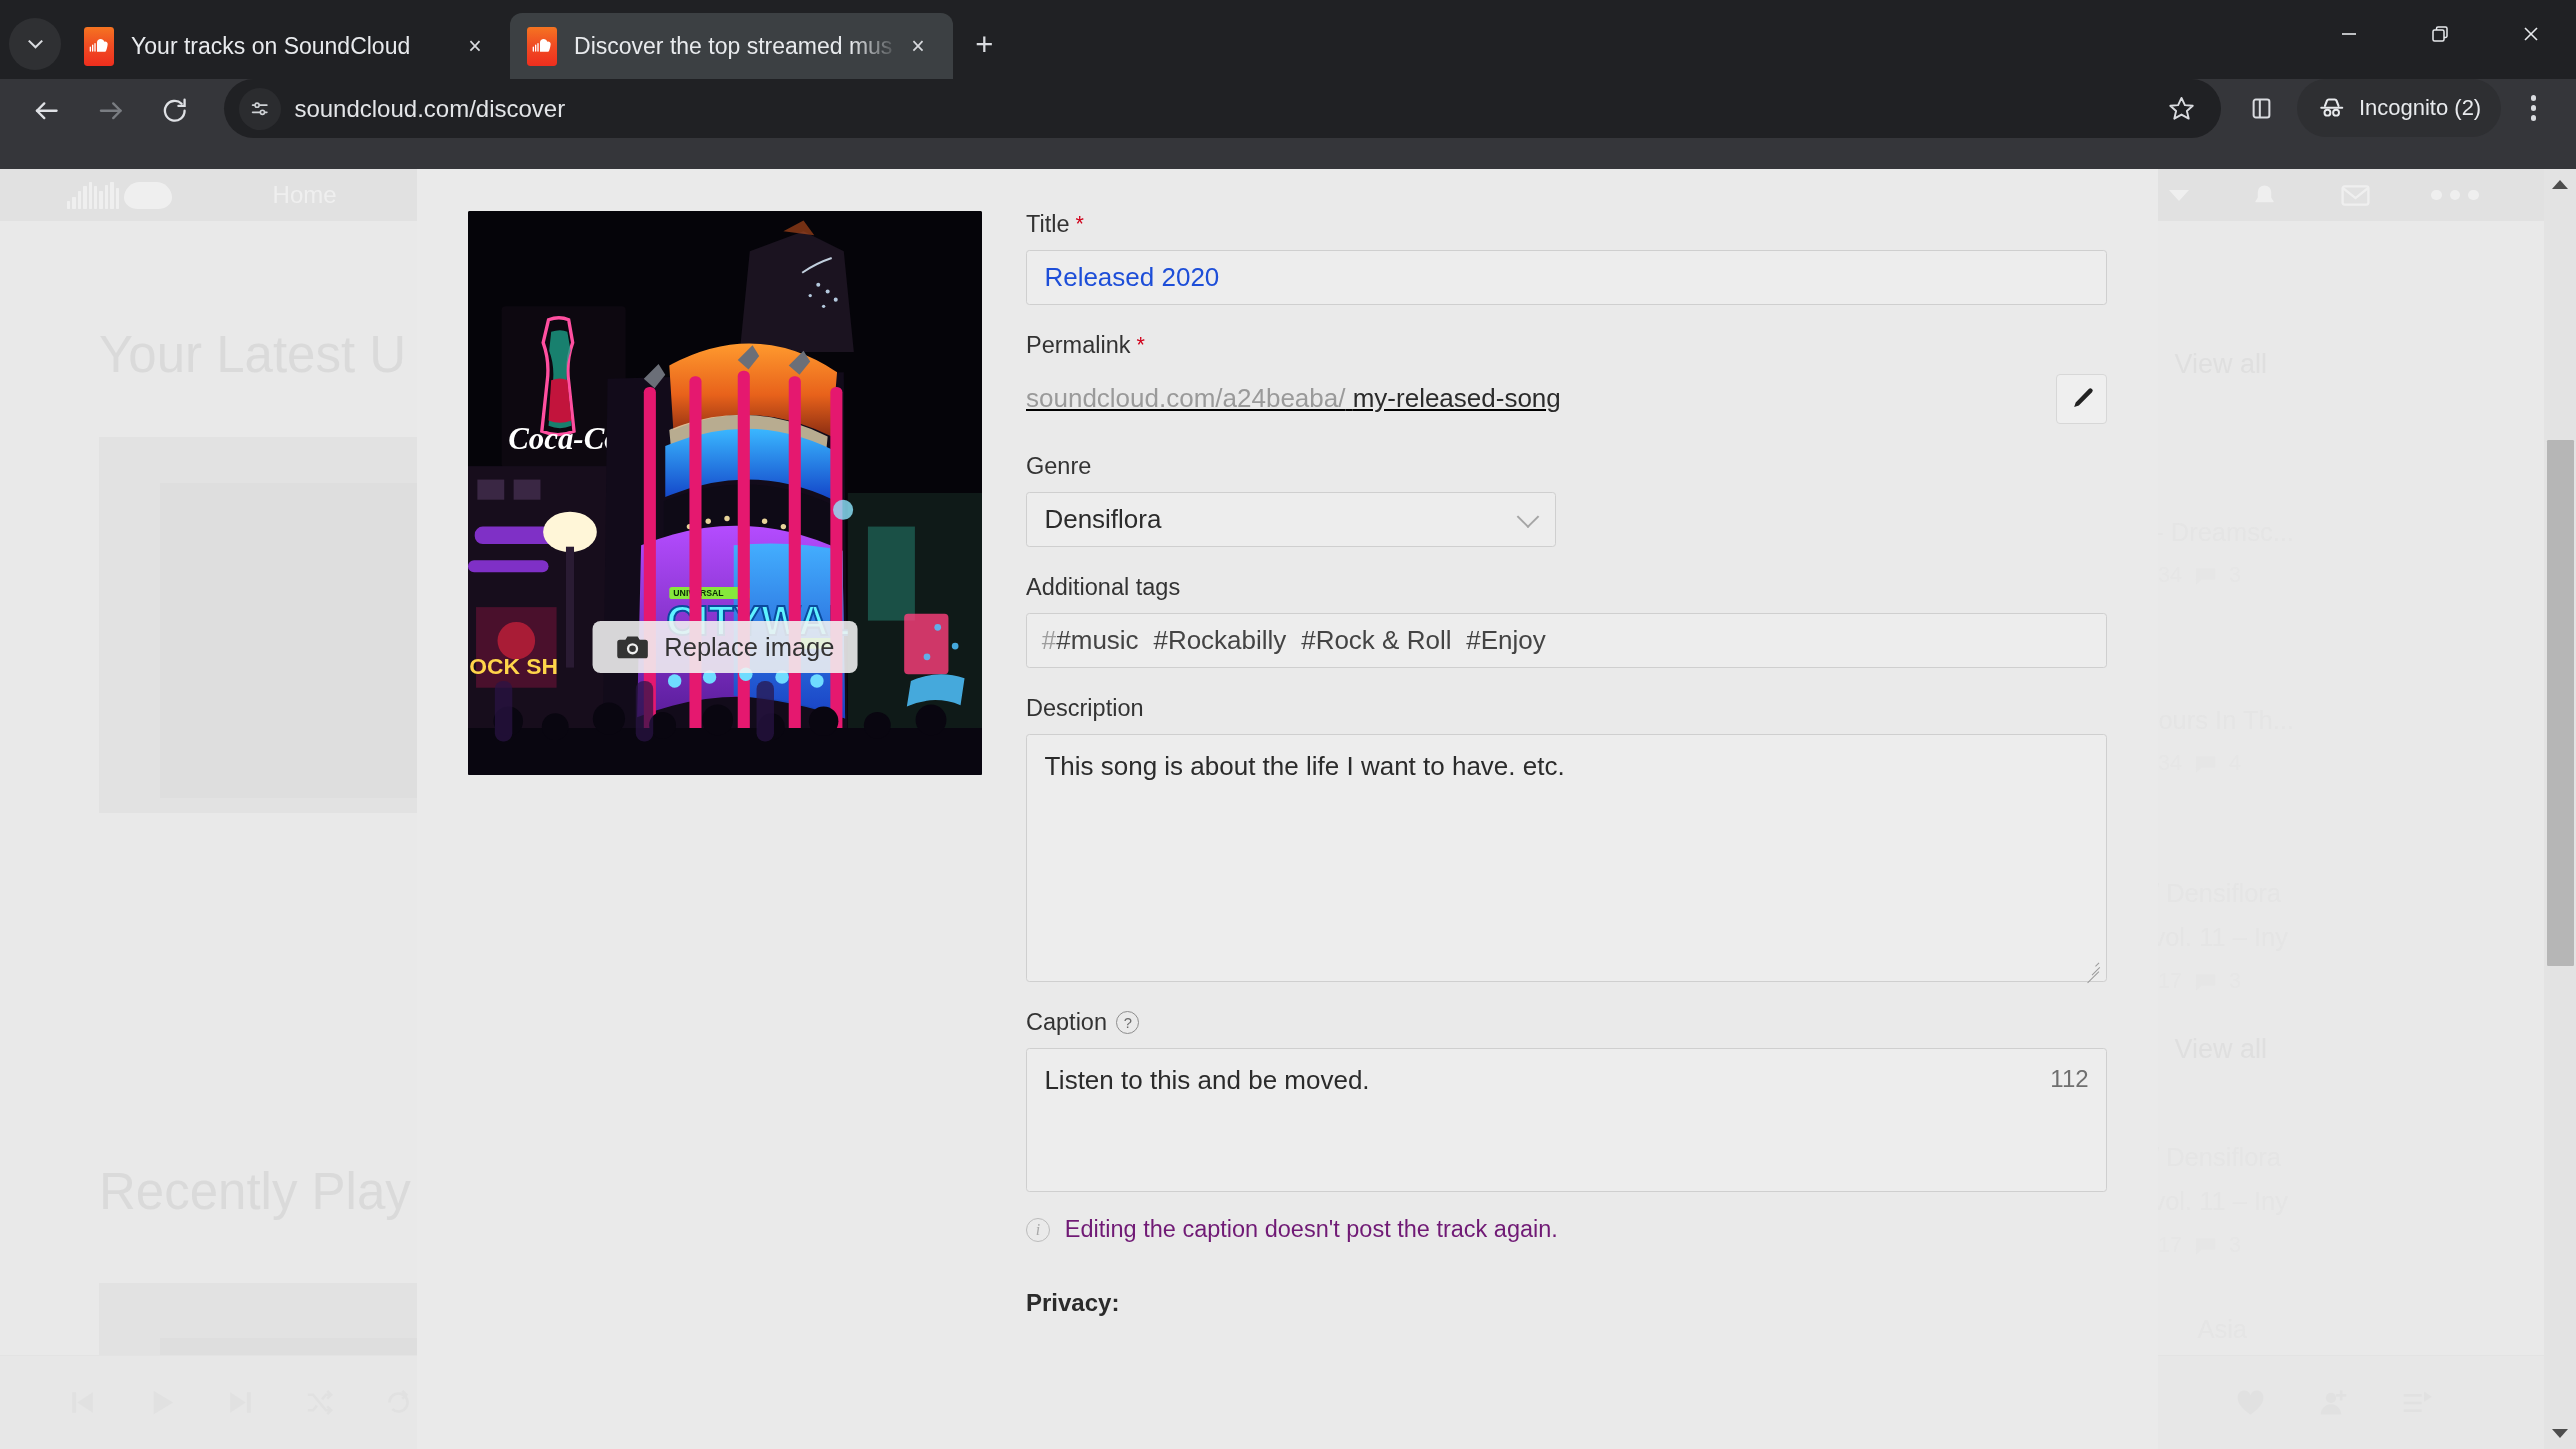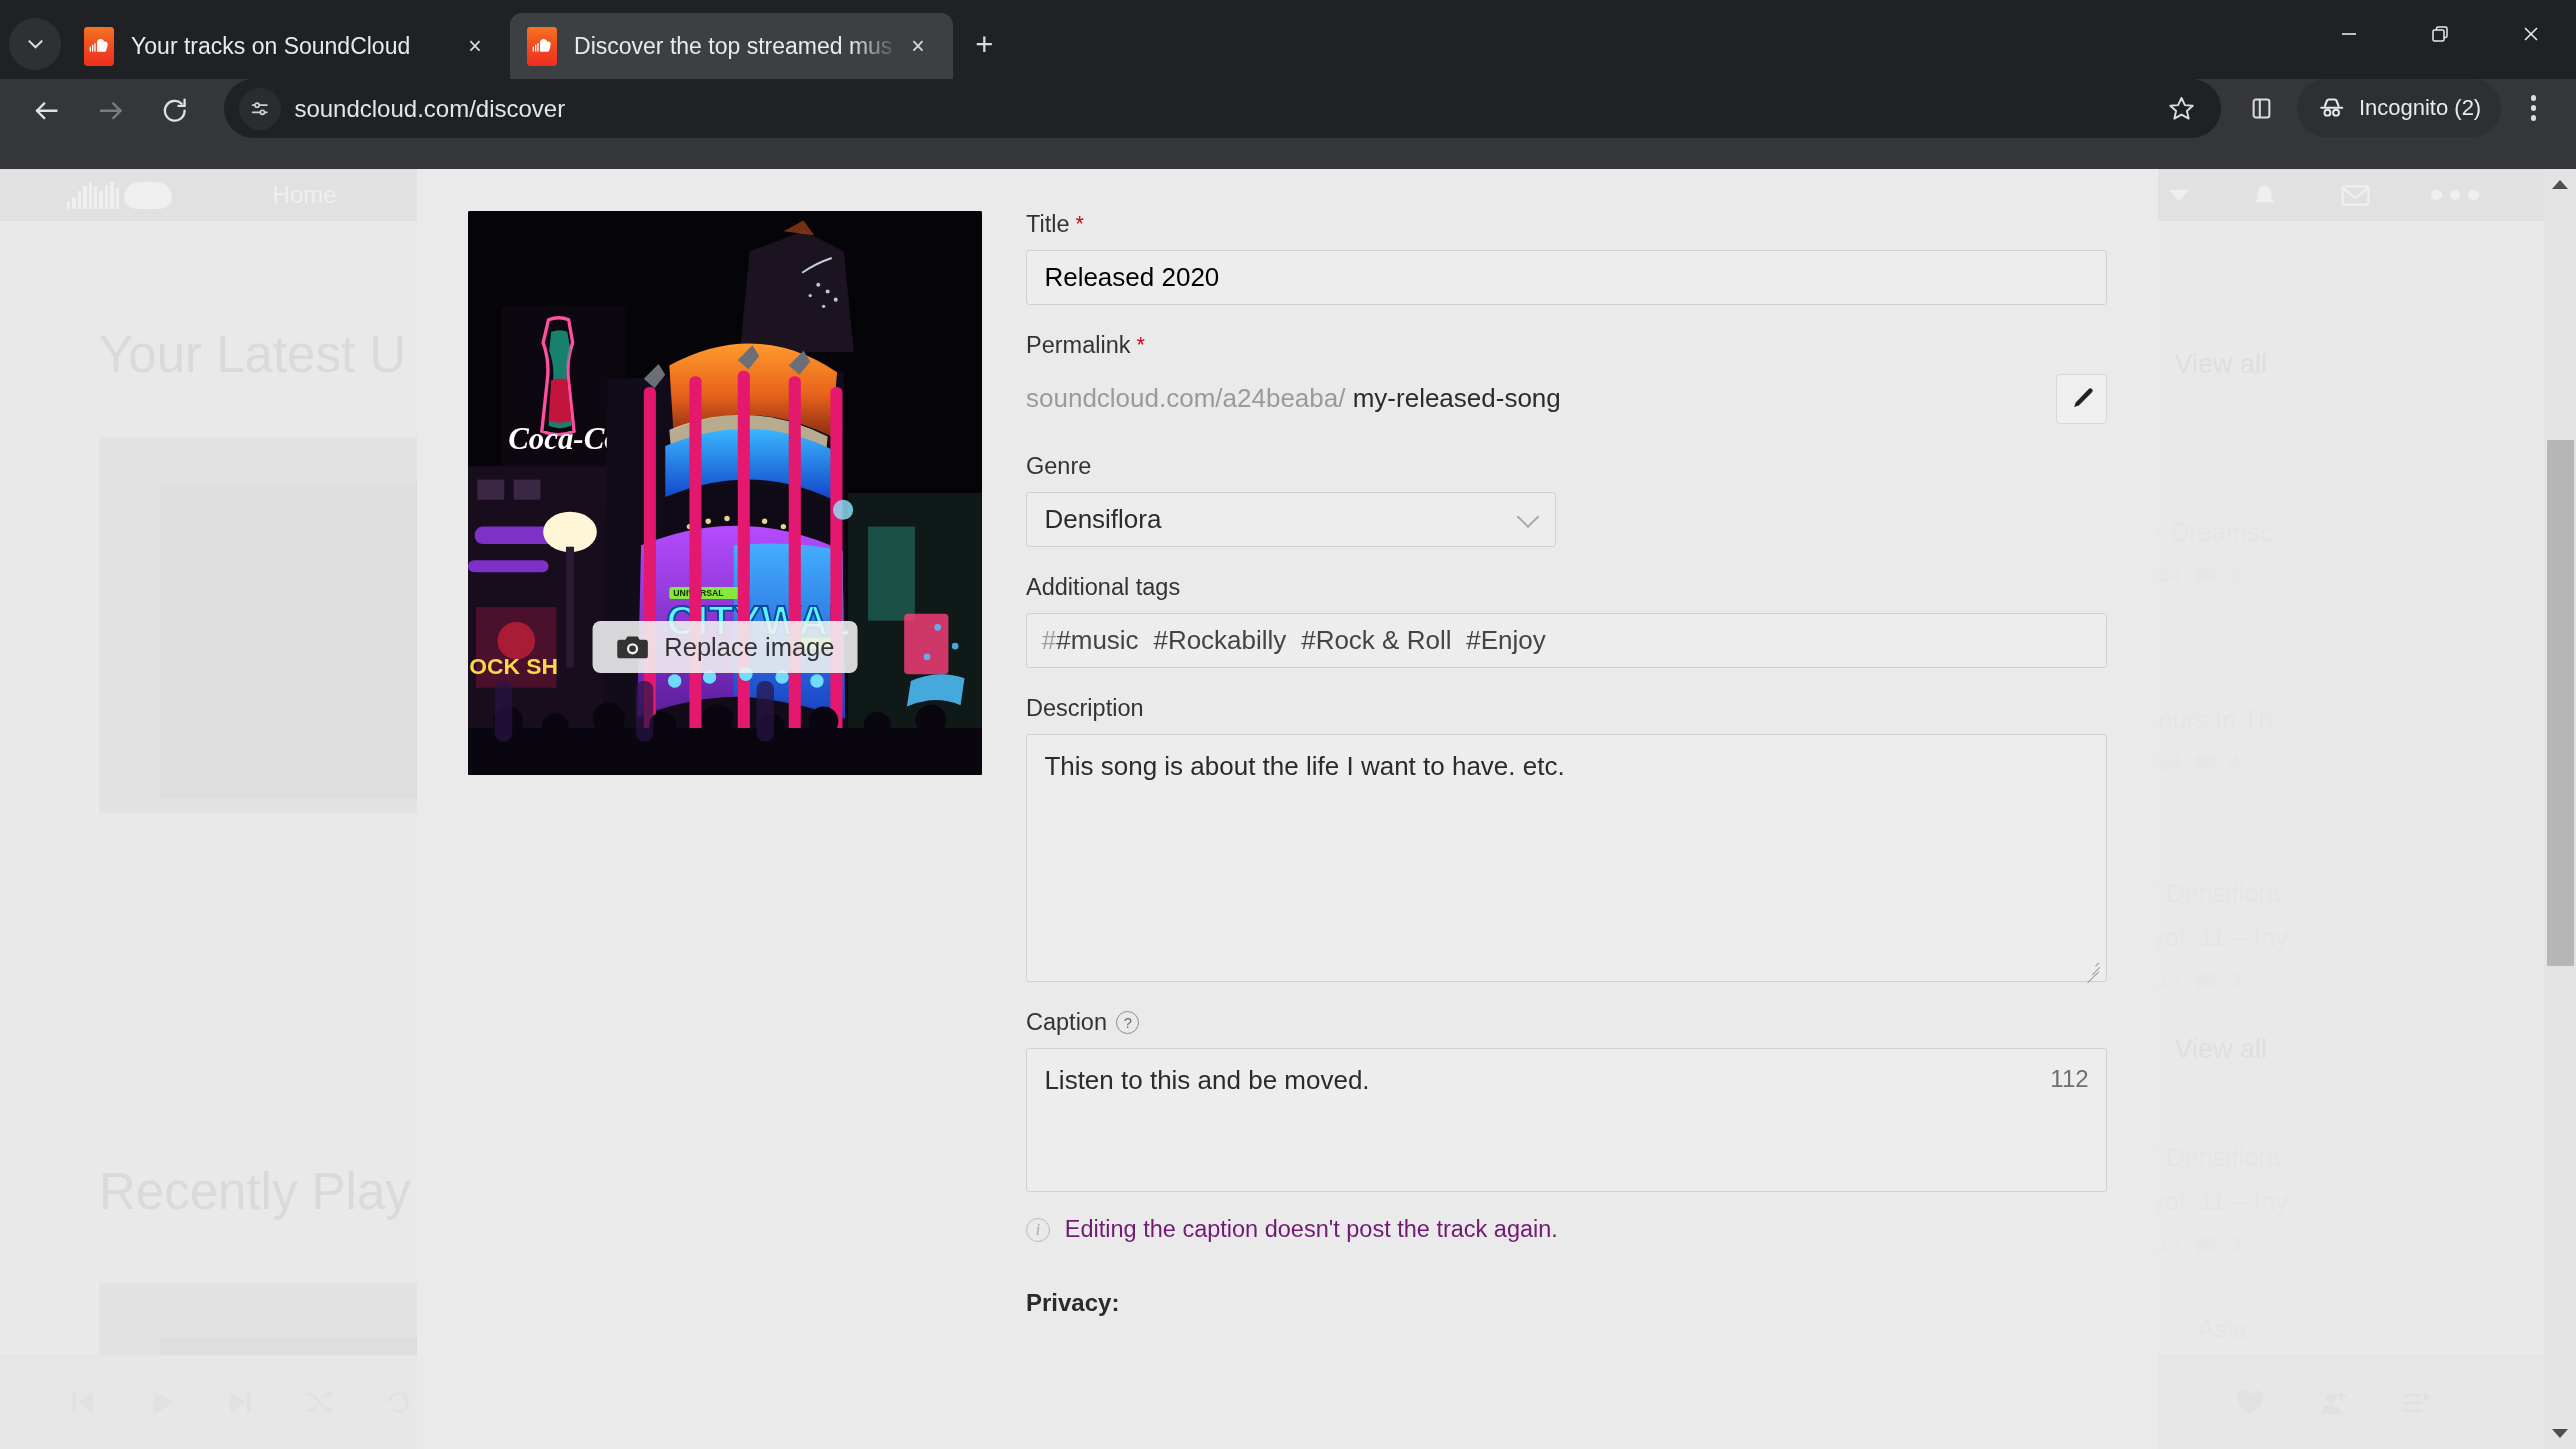--- a/index.html
+++ b/index.html
@@ -345,31 +345,32 @@
     border: 1.3px solid #8d8d8d; color: #6a6a6a;
     font-size: 14.8px; margin-left: 9.4px; flex: 0 0 auto;
   }
   .finput {
     width: 100%;
     height: 55px;
     background: #ededed;
     border: 1.3px solid #cfcfcf;
     border-radius: 3.4px;
     font-size: 26px;
-    color: #000000;
+    color: #1d4ed8;
     padding: 0 17.4px;
     font-family: "Liberation Sans", sans-serif;
     outline: none;
   }
   .fgroup { margin-bottom: 27px; }
 
   .permarow {
     display: flex; align-items: center;
     width: 100%;
     height: 55px;
+    text-decoration: underline;
   }
   .perma-text {
     font-size: 26px;
     flex: 1 1 auto;
     white-space: nowrap;
     overflow: hidden;
   }
   .perma-prefix { color: #9a9a9a; }
   .perma-slug { color: #2b2b2b; }
   .perma-edit {

